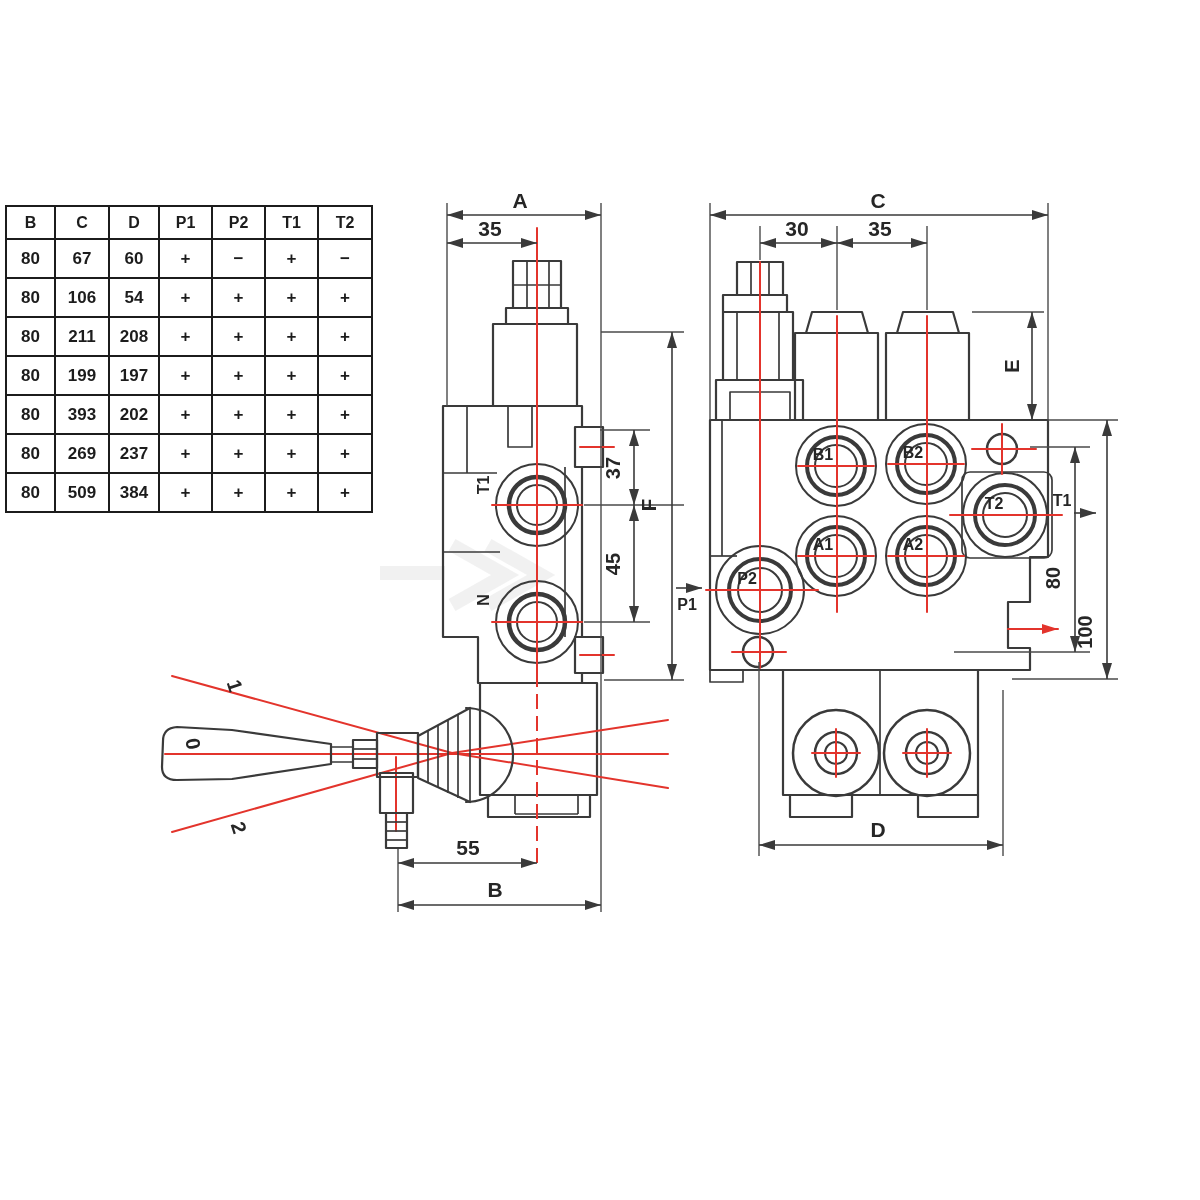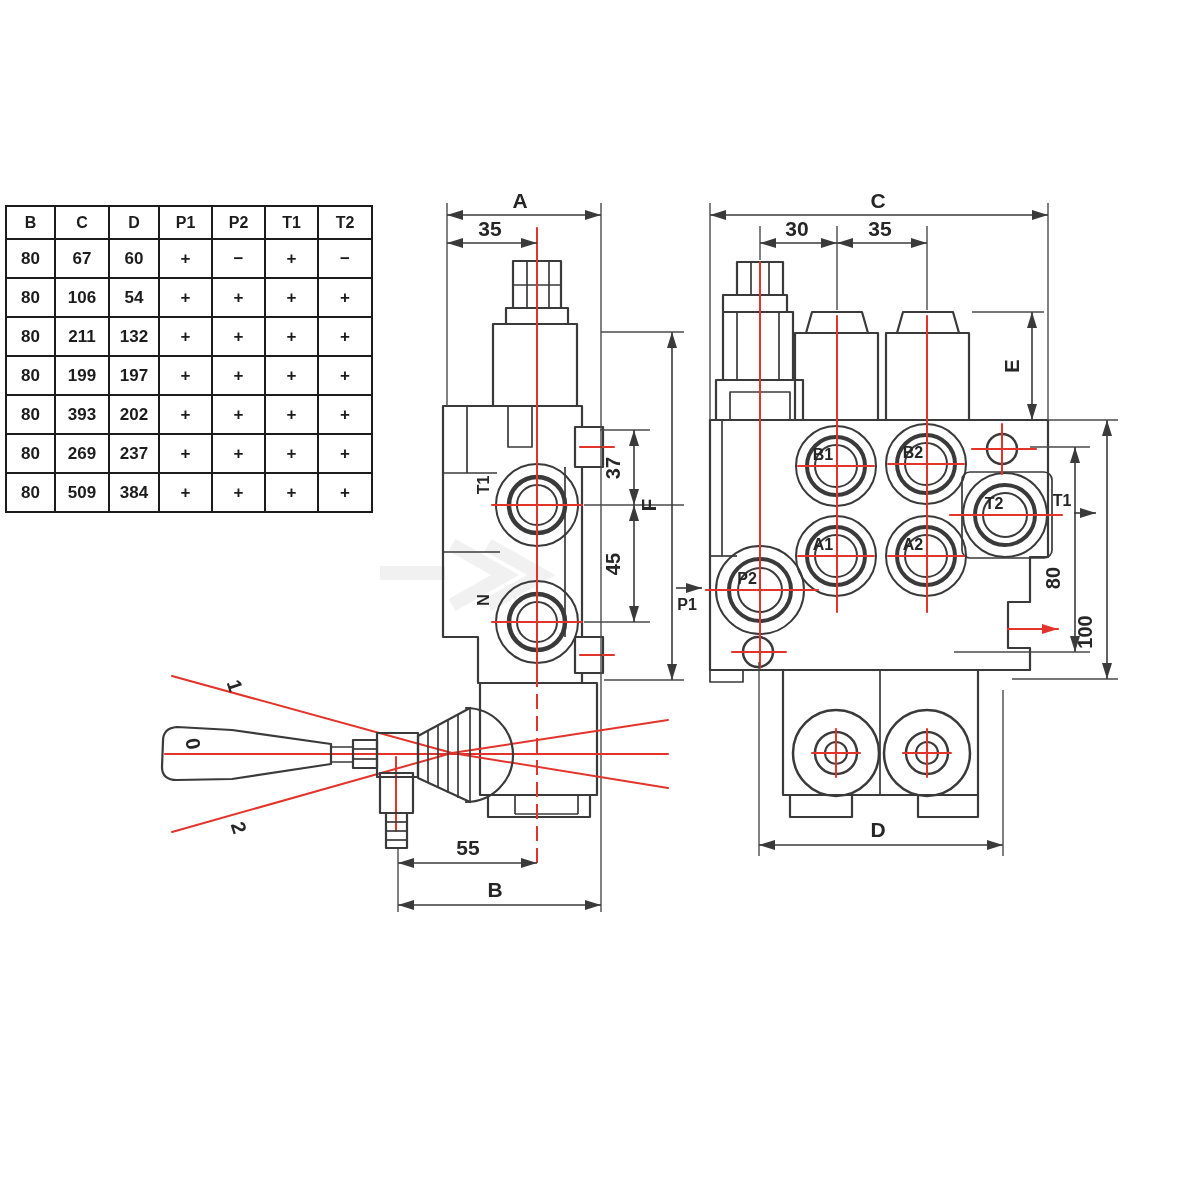--- a/index.html
+++ b/index.html
@@ -60,21 +60,21 @@
       <td>106</td>
       <td>54</td>
       <td>+</td>
       <td>+</td>
       <td>+</td>
       <td>+</td>
     </tr>
     <tr>
       <td>80</td>
       <td>211</td>
-      <td>132</td>
+      <td>208</td>
       <td>+</td>
       <td>+</td>
       <td>+</td>
       <td>+</td>
     </tr>
     <tr>
       <td>80</td>
       <td>199</td>
       <td>197</td>
       <td>+</td>

